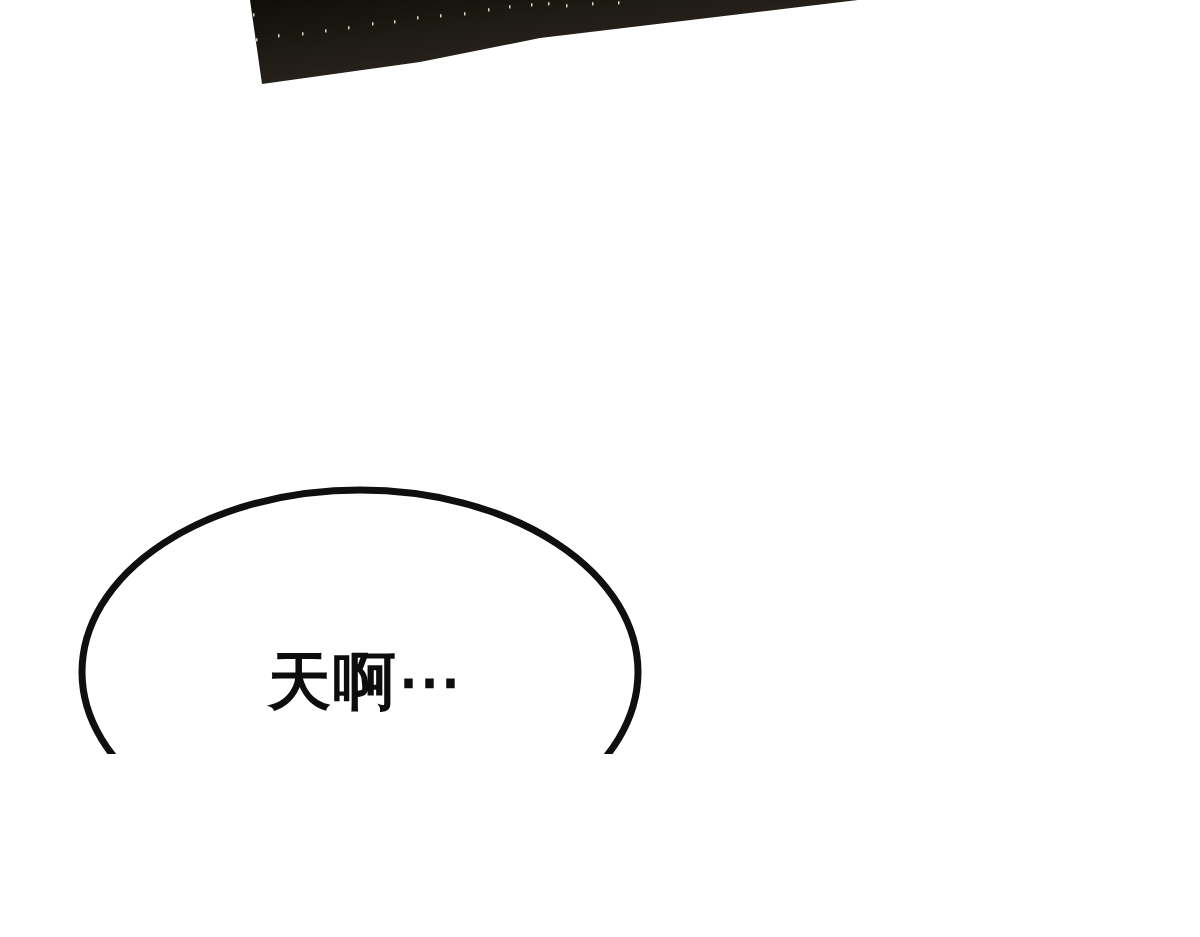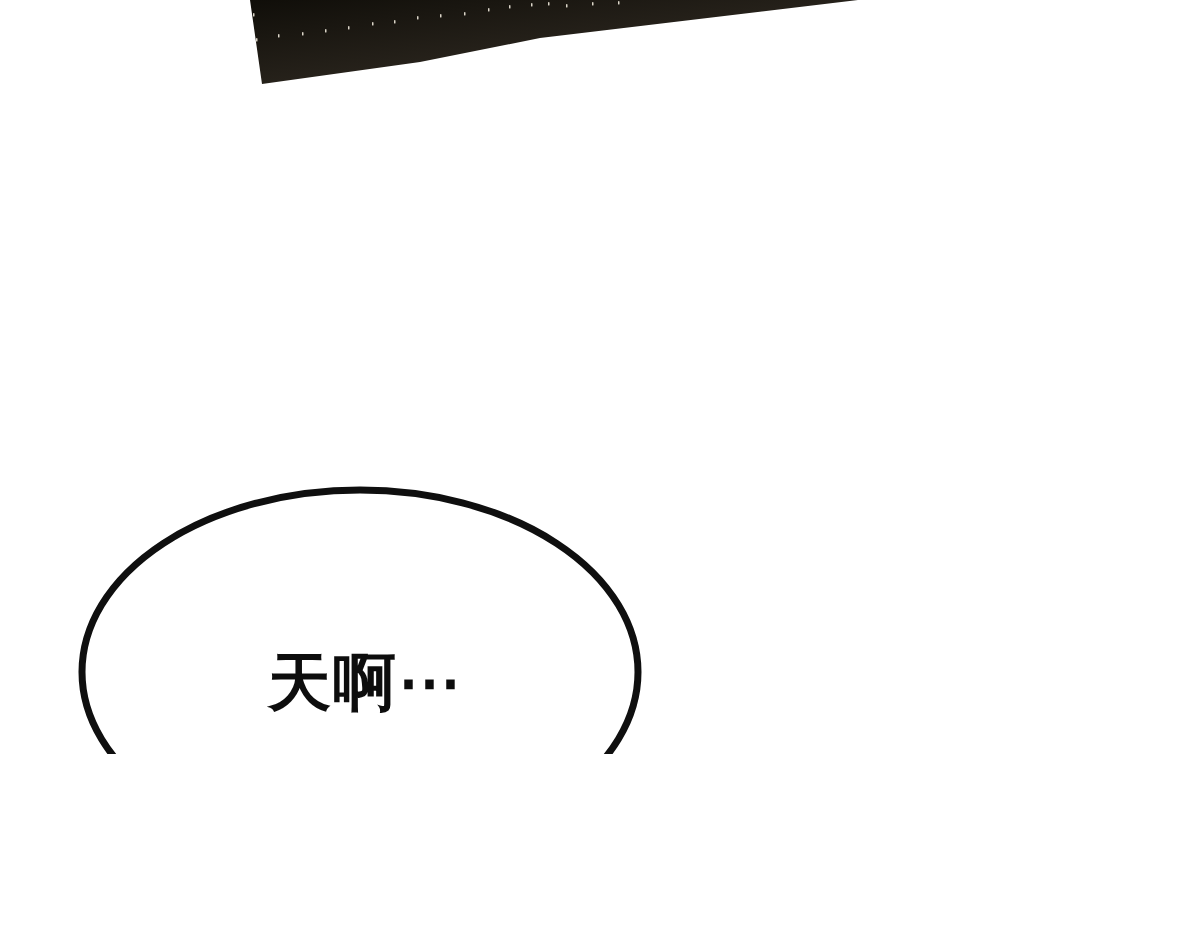--- a/index.html
+++ b/index.html
@@ -1,19 +1,19 @@
 <!DOCTYPE html>
 <html style="--ink: #0e0d0b; --dark-start: #100e09; --dark-end: #3b342b; --speck: #ece6d8; --tan: #f6d795; --tan-light: #fce7b4; --frame-line: #453b28; --shelf-dark: #41463f; --teal: #a5d8bc; --gray: #969da7;"><head>
 <meta charset="utf-8">
 <style>
   html,body { margin:0; padding:0; background:#ffffff; }
   #page {
     position:relative; width:1200px; height:754px;
     background:#ffffff; overflow:hidden;
-    font-family:Liberation Sans, sans-serif;
+    font-family:Liberation Serif, serif;
   }
 
   
   #dark-shape { position:absolute; left:0; top:0; z-index:1; }
 
   
   .panel-border { position:absolute; background:var(--ink); z-index:2; }
   #panel-border-top   { left:23px;  top:862px; width:795px; height:9px;  }
   #panel-border-left  { left:23px;  top:862px; width:8px;   height:75px; }
   #panel-border-right { left:806px; top:862px; width:12px;  height:75px; }

